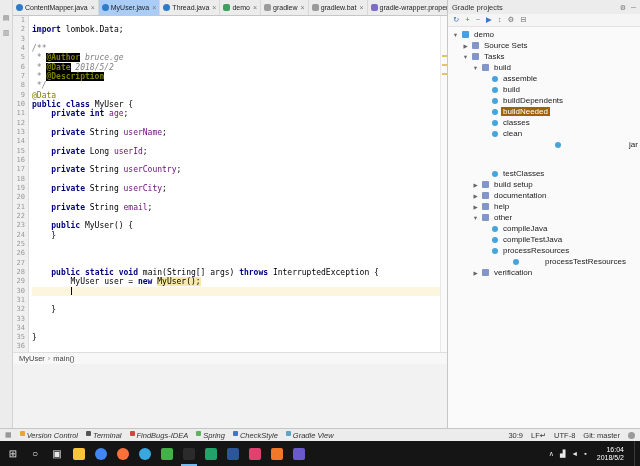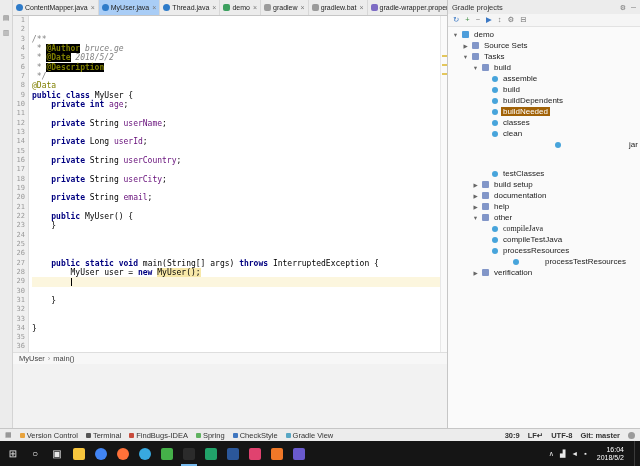--- a/index.html
+++ b/index.html
@@ -72,23 +72,23 @@
   .tree-icon.folder  { background:#8296C8; }
   .tree-icon.task    { background:#47A4DB; border-radius:50%; width:6px; height:6px; }
   .tree-label { padding:0 2px; }
   .tree-label.selected { background:#a16207; color:#FFF; }
 
   
   #status-bar { height:13px; background:#ECECEC; border-top:1px solid #C6C6C6;
                 display:flex; align-items:center; font-size:7.5px; color:#333; padding:0 5px; }
   .sb-left { display:flex; align-items:center; gap:8px; min-width:0; }
   .sb-toggle { font-size:7px; color:#777; }
-  .sb-tool { display:flex; align-items:center; gap:2px; white-space:nowrap; }
+  .sb-tool { display:flex; gap:2px; white-space:nowrap;font-style:italic; }
   .sb-dot { width:5px; height:5px; border-radius:1px; flex:none; }
-  .sb-right { margin-left:auto; display:flex; align-items:center; gap:8px; white-space:nowrap;font-weight:bold; }
+  .sb-right { margin-left:auto; display:flex; align-items:center; gap:8px; white-space:nowrap; }
   .hector { width:7px; height:7px; border-radius:50%; background:#9A9A9A; }
 
   
   #taskbar { height:25px; background:#151515; display:flex; align-items:center; padding-left:2px; }
   .tb-icon { width:22px; height:25px; display:flex; align-items:center; justify-content:center;
              color:#E8E8E8; font-size:10px; position:relative; flex:none; }
   .tb-app { width:12px; height:12px; border-radius:2px; }
   .tb-app.round { border-radius:50%; }
   .tb-icon.active::after { content:""; position:absolute; bottom:0; left:3px; right:3px; height:2px; background:#76B9ED; }
   #tray { margin-left:auto; display:flex; align-items:center; gap:6px; color:#E8E8E8; padding-right:2px; }
@@ -180,20 +180,21 @@
             <div class="gut-num">30</div>
             <div class="gut-num">31</div>
             <div class="gut-num">32</div>
             <div class="gut-num">33</div>
             <div class="gut-num">34</div>
             <div class="gut-num">35</div>
             <div class="gut-num">36</div>
           </div>
         <div id="code">
             <div class="code-line"></div>
+            <div class="code-line"><span class="tok-k">import</span><span class="tok-pln"> lombok.Data;</span></div>
             <div class="code-line"></div>
             <div class="code-line"><span class="tok-cmt">/**</span></div>
             <div class="code-line"><span class="tok-cmt"> * </span><span class="tok-tag">@Author</span><span class="tok-cmt"> bruce.ge</span></div>
             <div class="code-line"><span class="tok-cmt"> * </span><span class="tok-tag">@Date</span><span class="tok-cmt"> 2018/5/2</span></div>
             <div class="code-line"><span class="tok-cmt"> * </span><span class="tok-tag">@Description</span></div>
             <div class="code-line"><span class="tok-cmt"> */</span></div>
             <div class="code-line"><span class="tok-ann">@Data</span></div>
             <div class="code-line"><span class="tok-k">public</span><span class="tok-pln"> </span><span class="tok-k">class</span><span class="tok-pln"> MyUser {</span></div>
             <div class="code-line"><span class="tok-pln">    </span><span class="tok-k">private</span><span class="tok-pln"> </span><span class="tok-k">int</span><span class="tok-pln"> </span><span class="tok-fld">age</span><span class="tok-pln">;</span></div>
             <div class="code-line"></div>
@@ -324,21 +325,21 @@
           <div class="tree-row" style="padding-left: 24px;">
             <span class="chev">▶</span>
             <span class="tree-icon folder"></span>
             <span class="tree-label">help</span>
           </div>
           <div class="tree-row" style="padding-left: 24px;">
             <span class="chev">▼</span>
             <span class="tree-icon folder"></span>
             <span class="tree-label">other</span>
           </div>
-          <div class="tree-row" style="padding-left: 34px; font-family: Liberation Serif, serif;">
+          <div class="tree-row" style="padding-left: 34px;">
             <span class="chev"></span>
             <span class="tree-icon task"></span>
             <span class="tree-label">compileJava</span>
           </div>
           <div class="tree-row" style="padding-left: 34px;">
             <span class="chev"></span>
             <span class="tree-icon task"></span>
             <span class="tree-label">compileTestJava</span>
           </div>
           <div class="tree-row" style="padding-left: 34px;">

